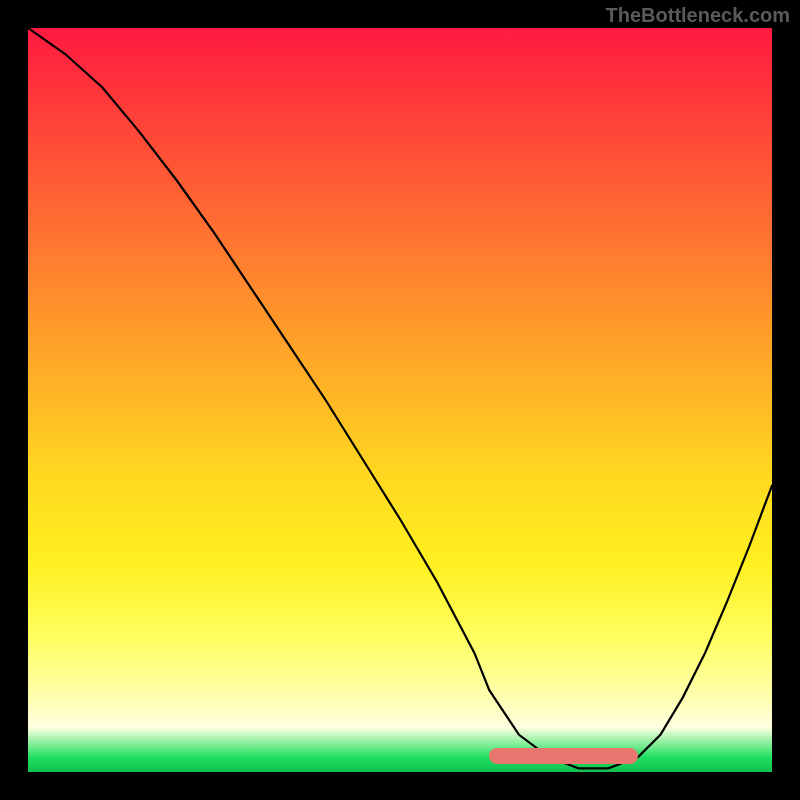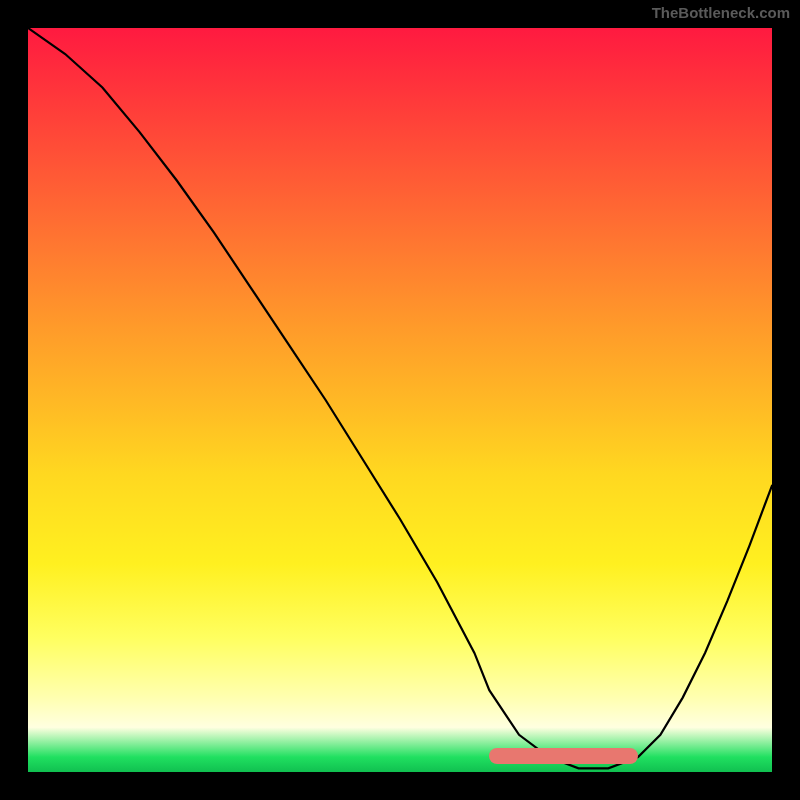--- a/index.html
+++ b/index.html
@@ -2,21 +2,21 @@
 <html><head>
 <meta charset="utf-8">
 <style>
   * { margin: 0; padding: 0; box-sizing: border-box; }
   body { width: 800px; height: 800px; background: #000; position: relative; font-family: Arial, sans-serif; }
   .watermark {
     position: absolute;
     top: 4px;
     right: 10px;
     color: #5a5a5a;
-    font-size: 15px;
+    font-size: 20px;
     font-weight: bold;
     z-index: 10;
   }
   .plot-area {
     position: absolute;
     top: 28px;
     left: 28px;
     width: 744px;
     height: 744px;
     overflow: hidden;

